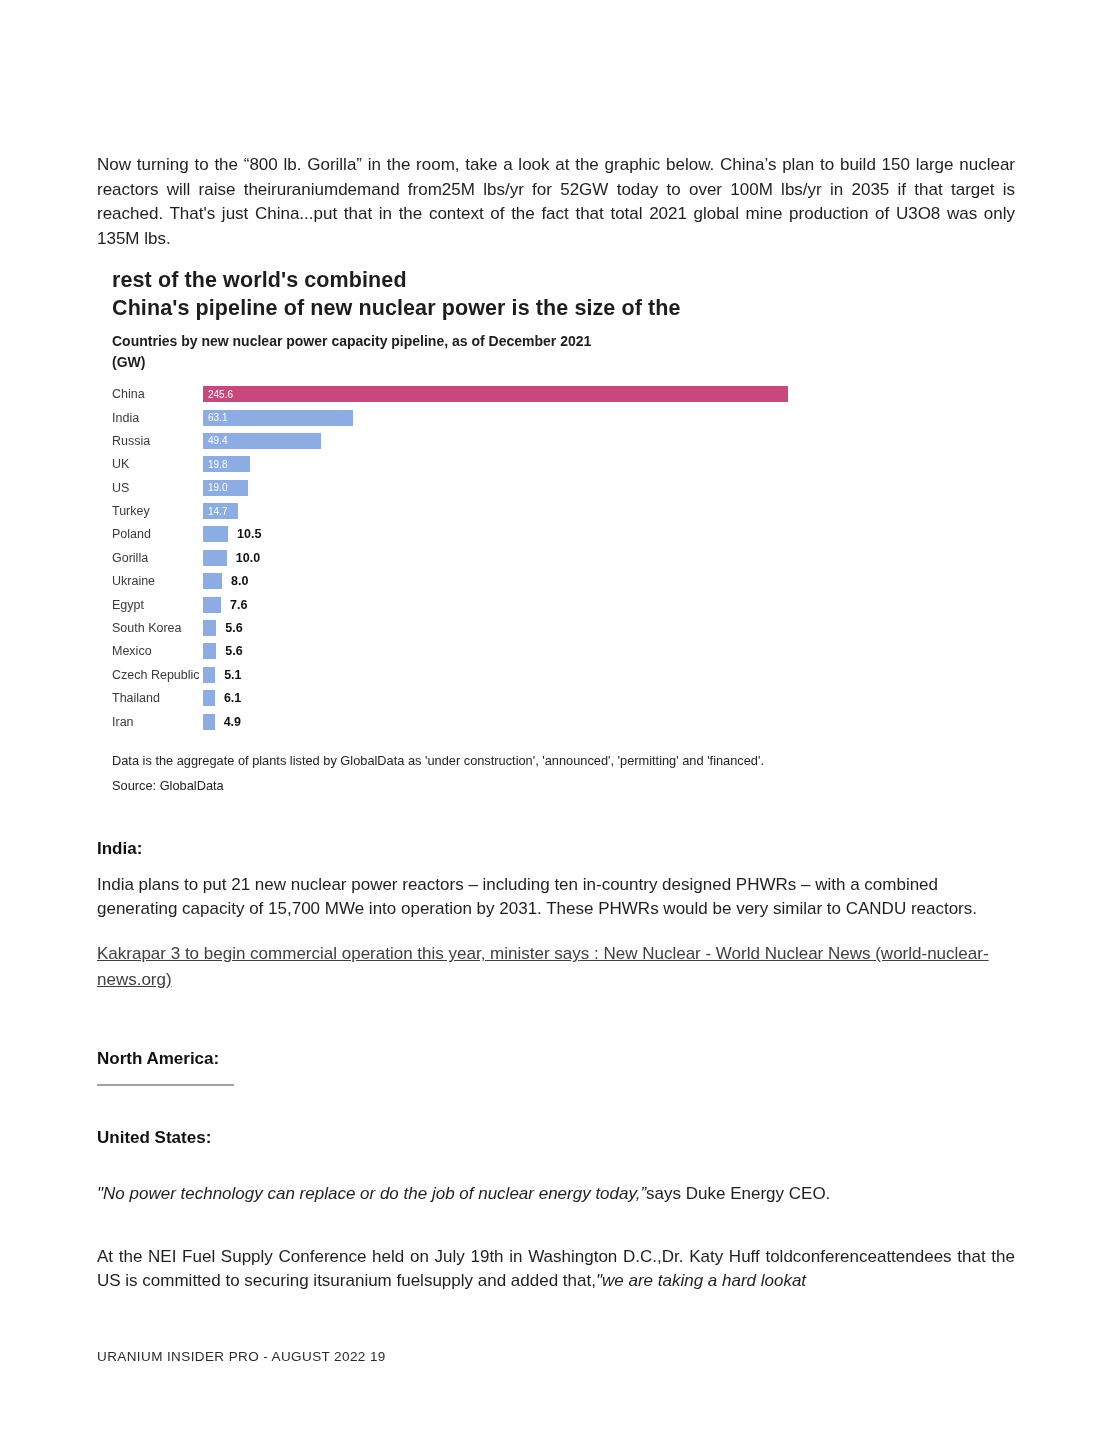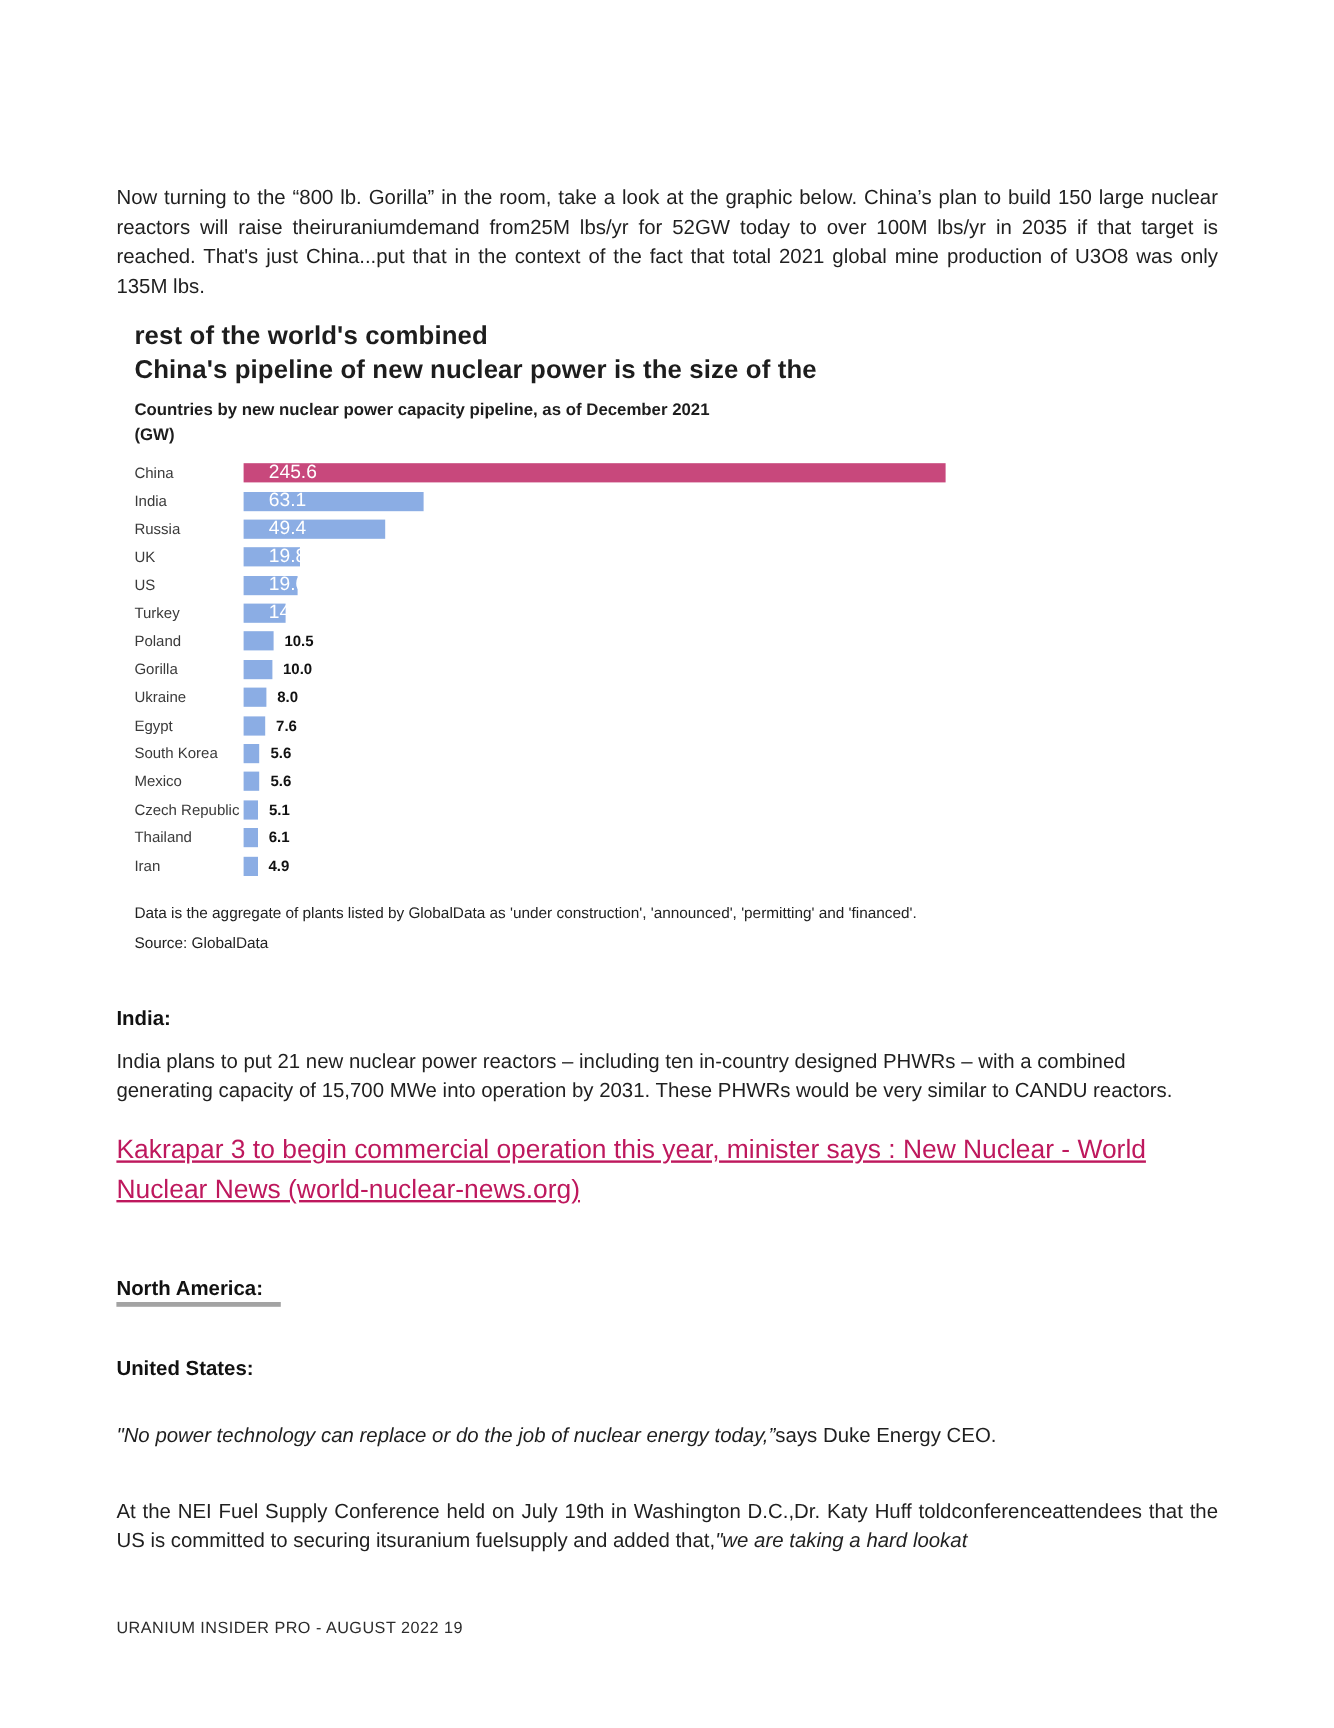--- a/index.html
+++ b/index.html
@@ -26,38 +26,38 @@
     font-size: 21.5px; font-weight: bold; line-height: 1.3; letter-spacing: .1px;
   }
   .chart-subtitle {
     margin-top: 9px; font-size: 14px; font-weight: bold; line-height: 1.5;
   }
   .bars { margin-top: 9px; }
   .bar-row { display: flex; align-items: center; height: 23.4px; }
   .bar-label { width: 91px; flex: none; font-size: 12.5px; color: #3a3a3a; }
   .bar-track { flex: 1; display: flex; align-items: center; height: 16px; }
   .bar-fill { height: 16px; display: flex; align-items: center; flex: none; }
-  .bar-value-in  { color: #ffffff; font-size: 16px; padding-left: 21px; white-space: nowrap; }
+  .bar-value-in  { color: #ffffff; font-size: 10px; padding-left: 5px; white-space: nowrap; }
   .bar-value-out { color: #111111; font-size: 12.5px; font-weight: bold; margin-left: 9px; white-space: nowrap; }
   .chart-note { margin-top: 19px; font-size: 12.8px; line-height: 1.45; color: #222222; }
   .chart-source { margin-top: 7px; font-size: 12.8px; color: #222222; }
 
   
   .section-heading { font-size: 17px; font-weight: bold; color: #111111; }
   .india-heading { margin-top: 46px; }
   .india-body { margin-top: 14px; font-size: 17px; line-height: 1.45; }
   .doc-link {
     display: inline-block; margin-top: 19px;
-    font-size: 22px; line-height: 1.5;
-    color: #be185d; text-decoration: underline; cursor: pointer;
+    font-size: 17px; line-height: 1.5;
+    color: #404040; text-decoration: underline; cursor: pointer;
   }
   .na-heading { margin-top: 57px; }
   .na-heading .underlined {
-    display: inline-block; border-bottom: 4px solid #a3a3a3;
-    padding-right: 15px; padding-bottom: 1px; text-align: center;
+    display: inline-block; border-bottom: 2px solid #a3a3a3;
+    padding-right: 15px; padding-bottom: 15px; text-align: center;
   }
   .us-heading { margin-top: 42px; }
   .quote { margin-top: 34px; font-size: 17px; line-height: 1.45; }
   .quote .q-italic { font-style: italic; }
   .nei { margin-top: 38px; font-size: 17px; line-height: 1.45; text-align: justify; }
   .nei .q-italic { font-style: italic; }
 
   .footer {
     position: absolute; left: 97px; top: 1349px;
     font-size: 13.5px; letter-spacing: .4px; color: #2b2b2b;

